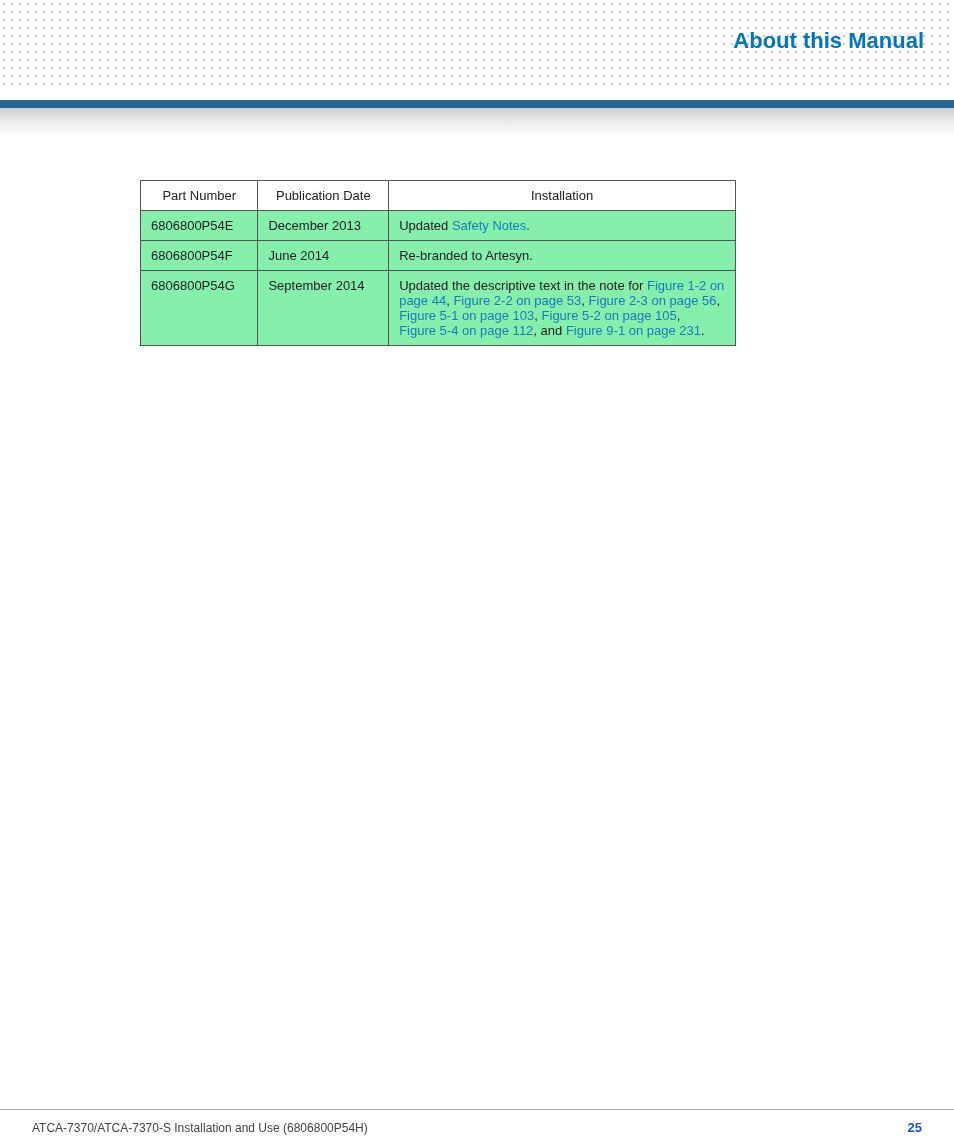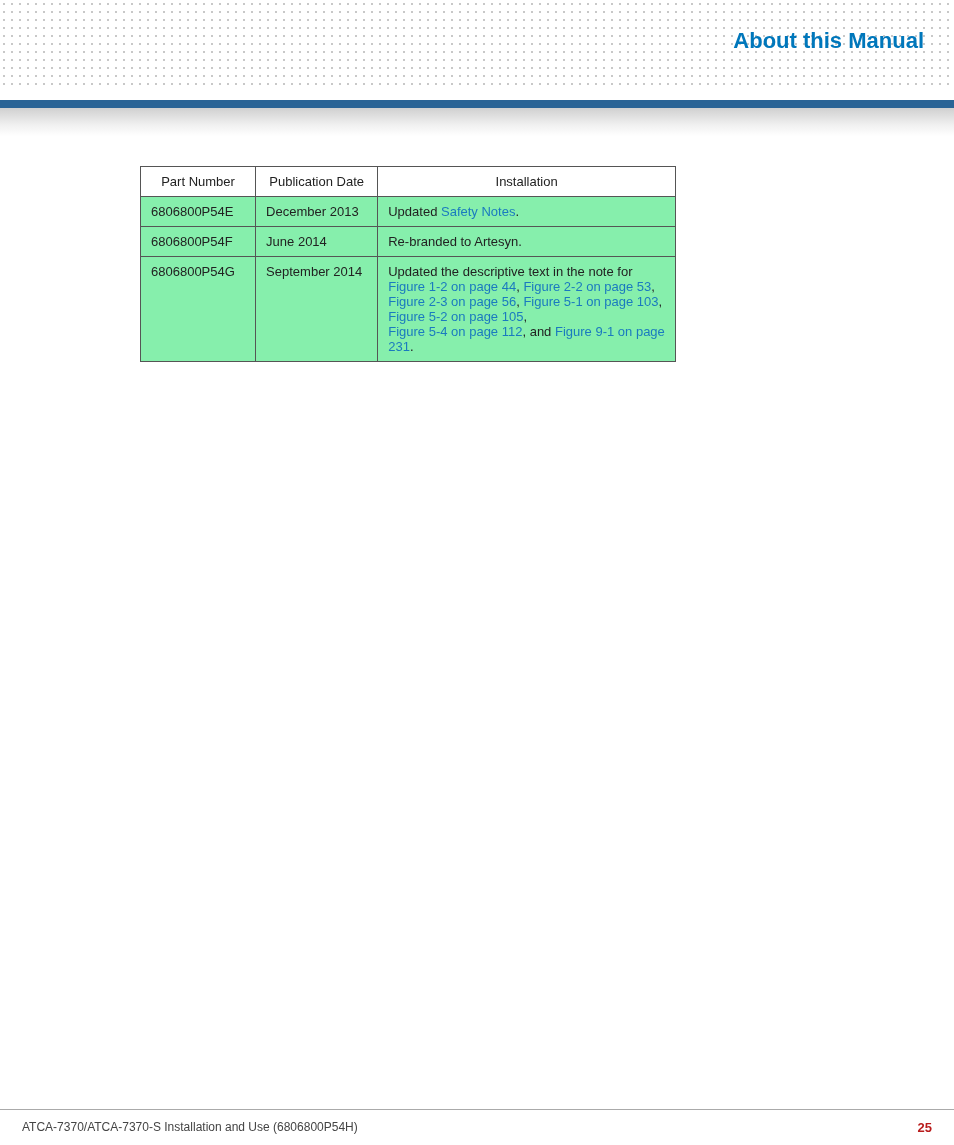--- a/index.html
+++ b/index.html
@@ -65,24 +65,24 @@
       background: linear-gradient(to bottom, #d0d0d0 0%, #f0f0f0 60%, #ffffff 100%);
     }
 
     
     .main-content {
       padding: 30px 80px 60px 140px;
     }
 
     
     .revision-table {
-      width: 536px;
+      width: 596px;
       border-collapse: collapse;
       border: 1.5px solid #333;
-      margin-top: 0;
+      margin-top: 14px;
     }
 
     .revision-table th,
     .revision-table td {
       border: 1px solid #555;
       padding: 7px 10px;
       vertical-align: top;
       font-size: 13px;
     }
 
@@ -117,31 +117,32 @@
       text-decoration: none;
     }
 
     
     .footer {
       position: absolute;
       bottom: 0;
       left: 0;
       width: 100%;
       border-top: 1px solid #aaa;
-      padding: 10px 22px;
+      padding: 10px 32px;
       display: flex;
       justify-content: space-between;
+      align-items: center;
       font-size: 12px;
       color: #444;
     }
 
     .footer-page {
       font-size: 13px;
       font-weight: bold;
-      color: #b91c1c;
+      color: #1d4ed8;
     }
   </style>
 </head>
 <body>
 
 <div class="header-area">
   <div class="dot-pattern"></div>
   <div class="page-title-text">About this Manual</div>
 </div>
 

